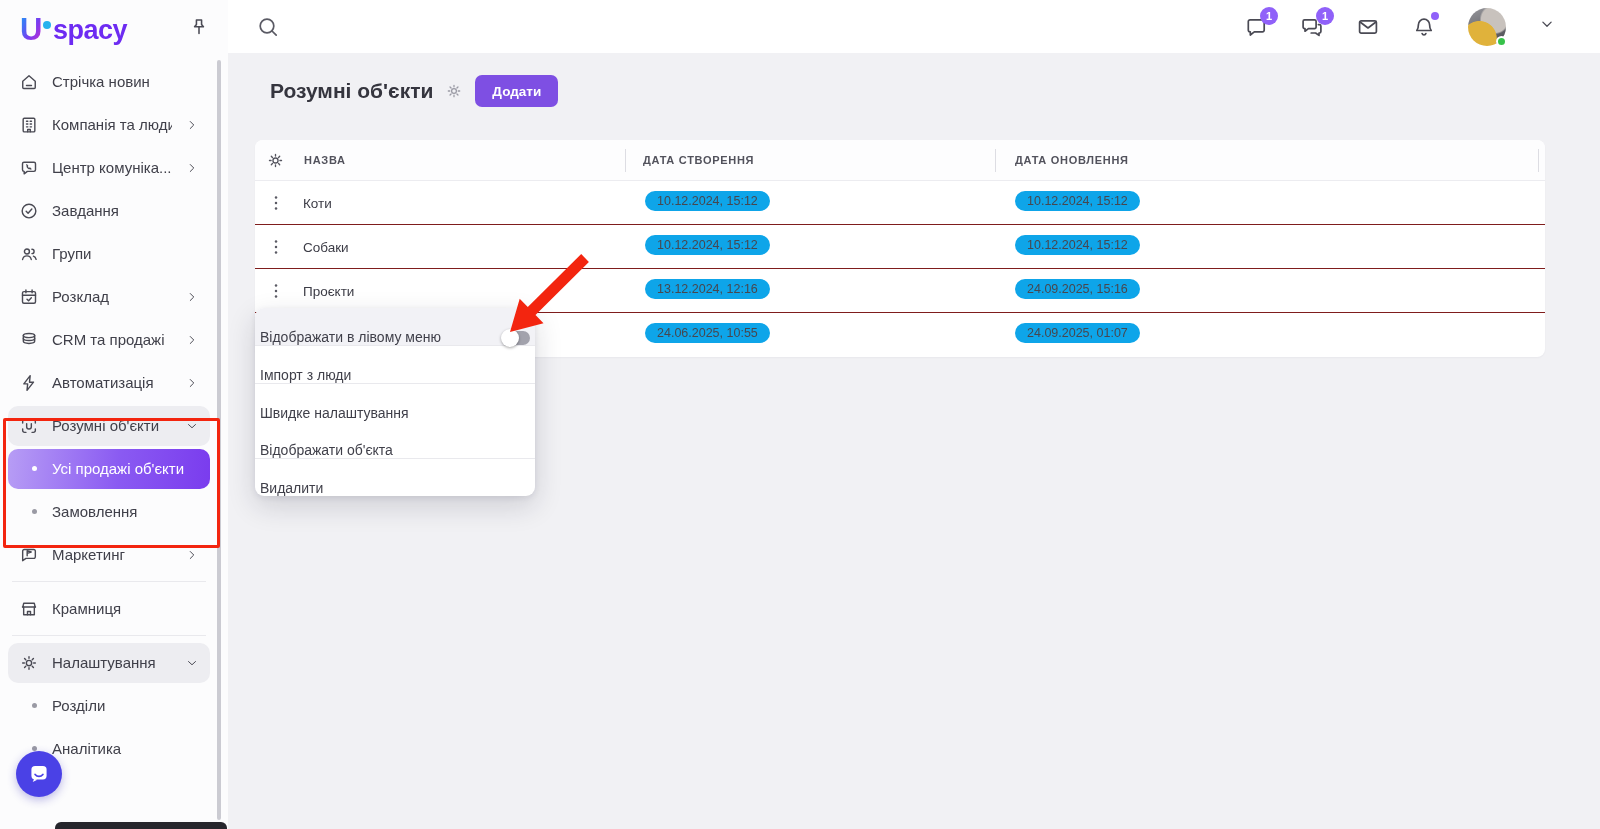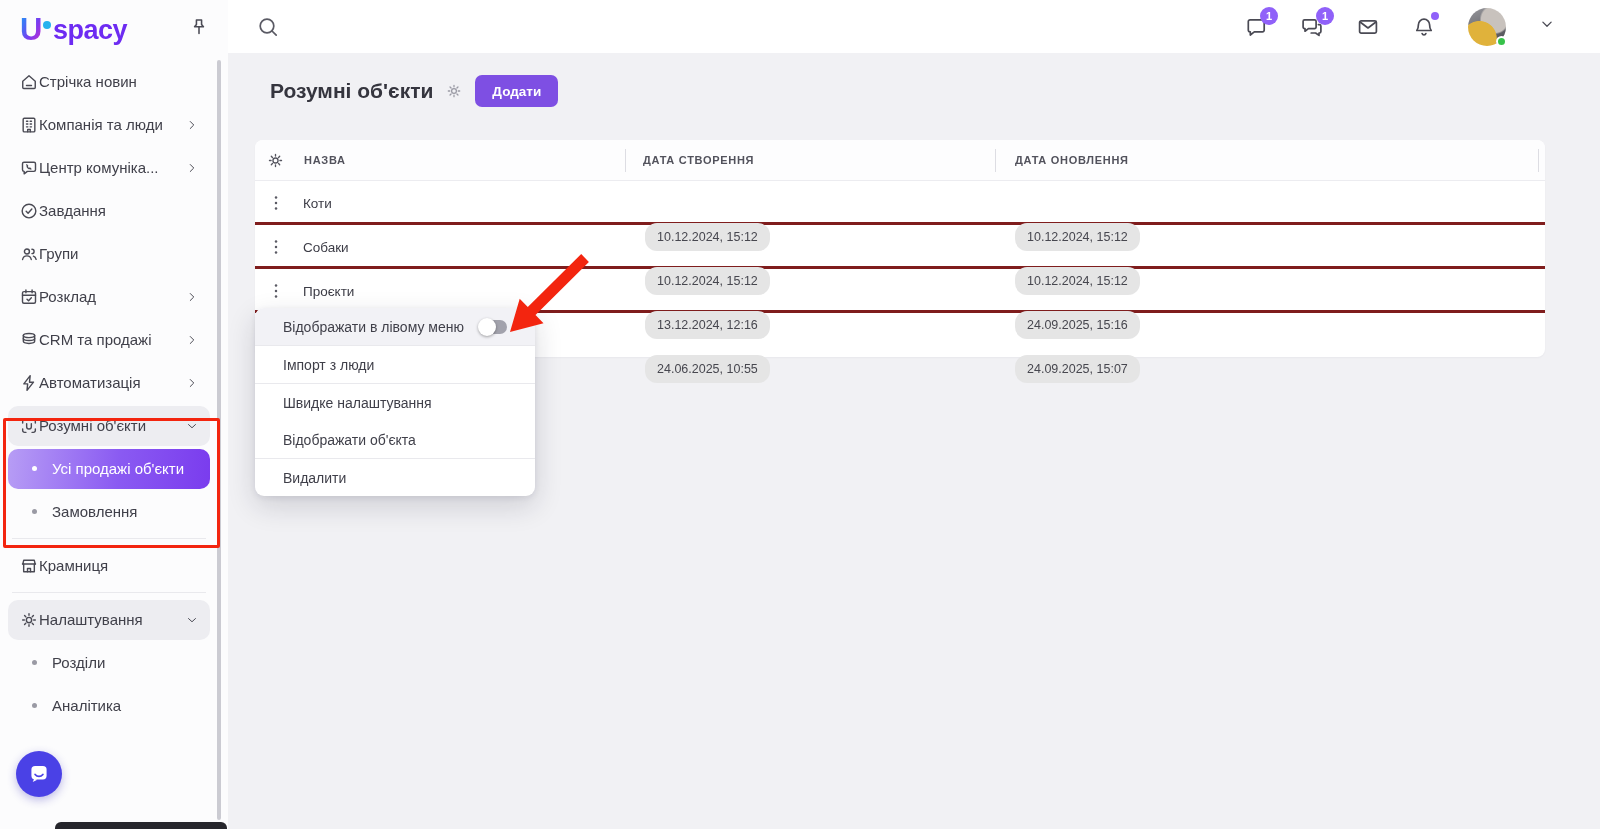--- a/index.html
+++ b/index.html
@@ -11,21 +11,21 @@
 
   
   .sidebar { position:absolute; left:0; top:0; width:228px; height:829px; background:#fcfcfd; z-index:5; }
   .logo { position:absolute; left:20px; top:12px; display:flex; align-items:center; font-weight:800; font-size:27px; letter-spacing:-0.5px; }
   .logo-u { background:linear-gradient(120deg,#2e86f6 15%,#7a3bf0 55%,#d02cc9 95%); -webkit-background-clip:text; background-clip:text; color:transparent; font-size:31px; }
   .logo-dot { width:8px; height:8px; border-radius:50%; background:#27b2ee; margin:-10px 2px 0 1px; }
   .logo-rest { color:#6d2bf2; }
   .pin-btn { position:absolute; right:16px; top:16px; width:24px; height:24px; }
   .nav { position:absolute; top:60px; left:0; width:218px; display:flex; flex-direction:column; }
   .nav-slot { height:43px; padding:0 8px; display:flex; align-items:center; }
-  .nav-item { display:flex; align-items:center; width:100%; height:40px; padding:0 11px; border-radius:10px; font-size:15px; color:#40404a; }
+  .nav-item { display:flex; align-items:center; gap:13px; width:100%; height:40px; padding:0 11px; border-radius:10px; font-size:15px; color:#40404a; }
   .nav-item .nav-label { white-space:nowrap; overflow:hidden; flex:1; }
   .nav-item .nav-chevron { margin-left:auto; }
   .nav-parent-active { background:#ededf1; }
   .nav-sub { padding-left:24px; gap:15px; }
   .bullet { width:5px; height:5px; border-radius:50%; background:#9a9aa4; flex:none; }
   .nav-sub-active { background:linear-gradient(95deg,#b79df5 0%,#8a5af2 55%,#7a3cee 100%); color:#fff; }
   .nav-sub-active .bullet { background:#fff; }
   .nav-divider { height:1px; background:#e9e9ed; margin:5px 12px; }
   .sidebar-scrollbar { position:absolute; left:217px; top:60px; width:4px; height:760px; border-radius:2px; background:#cbcbd2; z-index:6; }
 
@@ -53,32 +53,32 @@
 
   .table { position:absolute; left:27px; top:87px; width:1290px; background:#fff; border-radius:8px; box-shadow:0 1px 2px rgba(20,20,40,.04); }
   .thead { height:41px; display:flex; align-items:center; border-bottom:1px solid #ececf0; background:#fdfdfe; border-radius:8px 8px 0 0; position:relative; }
   .th { font-size:11px; font-weight:700; letter-spacing:.7px; color:#52525c; }
   .th-name { position:absolute; left:49px; }
   .th-created { position:absolute; left:388px; }
   .th-updated { position:absolute; left:760px; }
   .thead-gear { position:absolute; left:11px; top:11px; width:19px; height:19px; }
   .thead-gear svg { stroke:#55555f; }
   .col-div { position:absolute; top:9px; width:1px; height:23px; background:#dddde3; }
-  .trow { height:44px; position:relative; border-bottom:3px solid #7f1d1d; }
+  .trow { height:44px; position:relative; border-bottom:1px solid #7f1d1d; }
   .trow:last-child { border-bottom:none; border-radius:0 0 8px 8px; }
   .kebab { position:absolute; left:11px; top:11px; width:20px; height:22px; }
   .kebab svg { fill:#5a5a64; stroke:none; }
   .cell-name { position:absolute; left:48px; top:0; height:44px; display:flex; align-items:center; font-size:13.5px; color:#3c3c46; }
-  .chip { position:absolute; top:10px; height:28px; background:#e5e5e5; border-radius:12px; display:flex; align-items:center; padding:0 12px; font-size:12.5px; color:#47474f;margin-top:32px; }
+  .chip { position:absolute; top:10px; height:20px; background:#0ea5e9; border-radius:12px; display:flex; align-items:center; padding:0 12px; font-size:12.5px; color:#47474f; }
   .chip-created { left:390px; }
   .chip-updated { left:760px; }
 
   
   .ctx-menu { position:absolute; left:255px; top:308px; width:280px; background:#fff; border-radius:9px; box-shadow:0 10px 28px rgba(25,25,50,.16), 0 2px 6px rgba(25,25,50,.08); z-index:20; overflow:hidden; }
-  .ctx-item { height:37px; display:flex; align-items:center; padding:0 28px; font-size:14px; color:#3f3f49; }
+  .ctx-item { height:37px; display:flex; align-items:flex-end; padding:0 5px; font-size:14px; color:#3f3f49; }
   .ctx-item.hovered { background:#f2f2f6; }
   .ctx-div { height:1px; background:#e9e9ed; }
   .toggle { margin-left:auto; position:relative; width:27px; height:14px; }
   .toggle-track { position:absolute; inset:0; border-radius:7px; background:#a2a2ac; }
   .toggle-knob { position:absolute; left:-2px; top:-2px; width:18px; height:18px; border-radius:50%; background:#fff; box-shadow:0 1px 3px rgba(0,0,0,.35); }
 
   
   .red-rect { position:absolute; left:3px; top:418px; width:217px; height:130px; border:3px solid #f3250f; border-radius:2px; z-index:30; pointer-events:none; }
   .arrow-svg { position:absolute; left:0; top:0; width:1600px; height:829px; z-index:30; pointer-events:none; }
 
@@ -251,20 +251,36 @@
       </div>
         </div>
 
       <div class="nav-slot">
           <div class="nav-item nav-sub">
         <span class="bullet"></span>
         <span class="nav-label">Замовлення</span>
       </div>
         </div>
 
+      <div class="nav-slot">
+          <div class="nav-item">
+        <span>
+              <svg class="ic" viewBox="0 0 24 24" width="20" height="20">
+                <path d="M4.4 18.8V7.2A1.8 1.8 0 0 1 6.2 5.4h11.6a1.8 1.8 0 0 1 1.8 1.8v7a1.8 1.8 0 0 1-1.8 1.8H8.4Z"></path>
+                <path d="M9.8 13V6.8l4.8 1.6-4.8 1.6"></path>
+              </svg>
+            </span>
+        <span class="nav-label">Маркетинг</span>
+        <span class="nav-chevron">
+              <svg class="ic" viewBox="0 0 24 24" width="14" height="14">
+                <path d="M9 6l6 6-6 6"></path>
+              </svg>
+            </span>
+      </div>
+        </div>
 
 
       <div class="nav-divider"></div>
 
       <div class="nav-slot">
           <div class="nav-item">
         <span>
               <svg class="ic" viewBox="0 0 24 24" width="20" height="20">
                 <path d="M4.6 9.6 5.7 5h12.6l1.1 4.6"></path>
                 <path d="M5.6 9.6v9.2h12.8V9.6"></path>
@@ -411,21 +427,21 @@
               <circle cx="12" cy="12" r="1.5" fill="#5a5a64"></circle>
               <circle cx="12" cy="18.6" r="1.5" fill="#5a5a64"></circle>
             </svg></span>
         <span class="cell-name">Проєкти</span>
         <span class="chip chip-created">13.12.2024, 12:16</span>
         <span class="chip chip-updated">24.09.2025, 15:16</span>
       </div>
       <div class="trow">
         <span class="cell-name"></span>
         <span class="chip chip-created">24.06.2025, 10:55</span>
-        <span class="chip chip-updated">24.09.2025, 15:07</span>
+        <span class="chip chip-updated">24.09.2025, 01:07</span>
       </div>
     </section>
   </main>
 
   <div class="ctx-menu">
     <div class="ctx-item hovered">
       <span>Відображати в лівому меню</span>
       <span class="toggle">
         <span class="toggle-track"></span>
         <span class="toggle-knob"></span>

